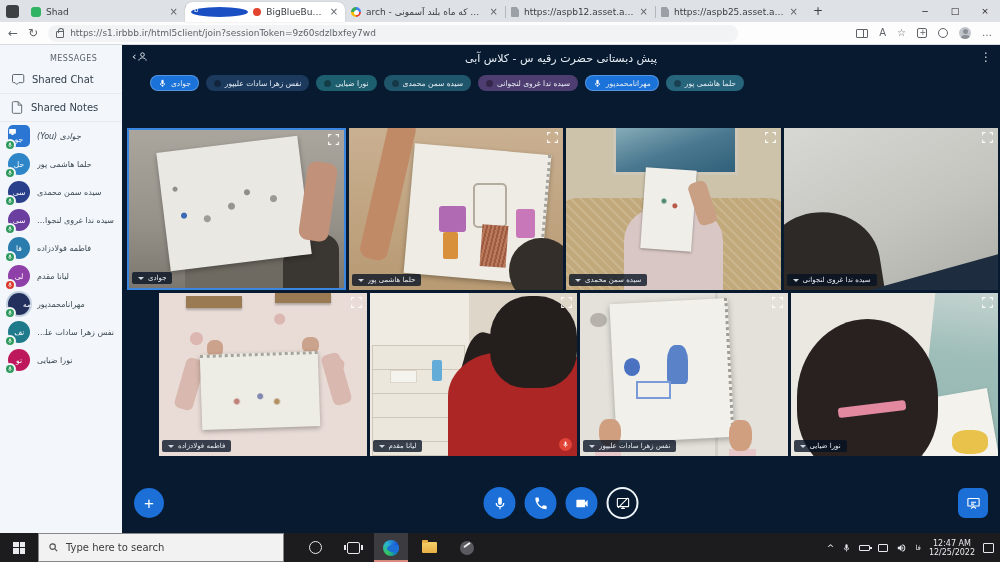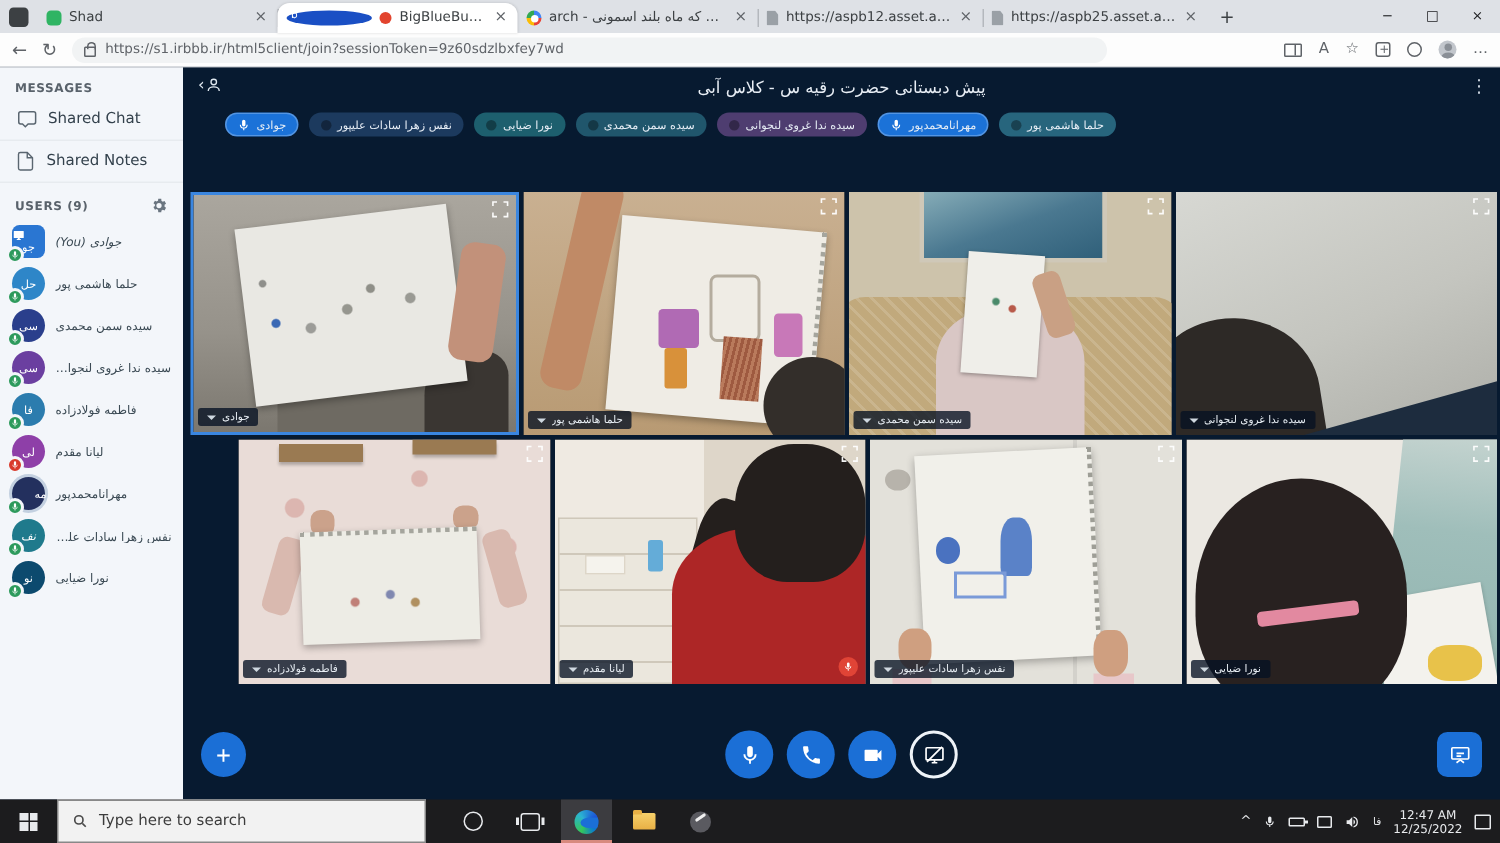--- a/index.html
+++ b/index.html
@@ -43,21 +43,21 @@
   .grid-ic { width:10px; height:10px; border:1px solid #5f6368; border-radius:50%; }
   .avatar-ic { width:12px; height:12px; border-radius:50%; background:#c2c6cc; position:relative; overflow:hidden; }
   .avatar-ic::before { content:""; position:absolute; left:3.5px; top:2px; width:5px; height:5px; border-radius:50%; background:#8a8f96; }
   .avatar-ic::after { content:""; position:absolute; left:1.5px; top:7.5px; width:9px; height:6px; border-radius:50%; background:#8a8f96; }
 
   
   .content { display:flex; height:488px; }
 
   
   .sidebar { width:122px; background:#f3f6fa; overflow:hidden; flex-shrink:0; }
-  .sb-h { font-size:8px; font-weight:bold; color:#59626b; padding:9px 10px 3px; letter-spacing:.4px; }
+  .sb-h { font-size:8px; font-weight:normal; color:#59626b; padding:9px 10px 3px; letter-spacing:.4px;margin-left:40px; }
   .sb-item { display:flex; align-items:center; gap:7px; padding:6px 10px; font-size:10px; color:#33414c; border-bottom:1px solid #e7ebef; }
   .sb-item svg { flex-shrink:0; }
   .users-h { display:flex; align-items:center; justify-content:space-between; padding:9px 10px 4px; }
   .users-h .sb-h { padding:0; }
   .user-row { display:flex; align-items:center; gap:7px; padding:3px 8px; }
   .uavatar { width:22px; height:22px; border-radius:50%; color:#fff; font-size:7.5px; display:flex; align-items:center; justify-content:center; position:relative; flex-shrink:0; }
   .uavatar.square { border-radius:5px; }
   .uavatar.talking { box-shadow:0 0 0 2px #c3d0e0; }
   .ubadge { position:absolute; left:-4px; bottom:-4px; width:12px; height:12px; border-radius:50%; border:2px solid #f3f6fa; display:flex; align-items:center; justify-content:center; }
   .ubadge.green { background:#2d9a5c; }
@@ -285,26 +285,20 @@
           </svg>
         <span>Shared Chat</span>
       </div>
       <div class="sb-item">
         <svg width="14" height="15" viewBox="0 0 24 24" fill="none" stroke="#5a6670" stroke-width="1.6">
             <path d="M14 2H6a2 2 0 0 0-2 2v16a2 2 0 0 0 2 2h12a2 2 0 0 0 2-2V8l-6-6z"></path>
             <path d="M14 2v6h6"></path>
           </svg>
         <span>Shared Notes</span>
       </div>
-      <div class="users-h">
-        <div class="sb-h">USERS (9)</div>
-        <svg width="12" height="12" viewBox="0 0 24 24" fill="#6a7580">
-            <path d="M19.4 13a7.5 7.5 0 0 0 0-2l2-1.5-2-3.5-2.4 1a7.5 7.5 0 0 0-1.7-1L15 3h-4l-.3 2.5a7.5 7.5 0 0 0-1.7 1l-2.4-1-2 3.5 2 1.5a7.5 7.5 0 0 0 0 2l-2 1.5 2 3.5 2.4-1a7.5 7.5 0 0 0 1.7 1L11 21h4l.3-2.5a7.5 7.5 0 0 0 1.7-1l2.4 1 2-3.5-2-1.5zM12 15.5a3.5 3.5 0 1 1 0-7 3.5 3.5 0 0 1 0 7z"></path>
-          </svg>
-      </div>
 
       <div class="user-row">
         <div class="uavatar square" style="background: rgb(42, 118, 210);">
           <svg class="presenter-glyph" width="9" height="8" viewBox="0 0 24 24" fill="#fff">
               <path d="M21 3H3a1 1 0 0 0-1 1v12a1 1 0 0 0 1 1h7v2H8v2h8v-2h-2v-2h7a1 1 0 0 0 1-1V4a1 1 0 0 0-1-1z"></path>
             </svg>
           <span style="margin-top:7px">جو</span>
           <span class="ubadge green">
               <svg width="6" height="6" viewBox="0 0 24 24" fill="#fff">
                 <path d="M12 14a3 3 0 0 0 3-3V5a3 3 0 0 0-6 0v6a3 3 0 0 0 3 3zm5-3a5 5 0 0 1-10 0H5a7 7 0 0 0 6 6.92V21h2v-3.08A7 7 0 0 0 19 11h-2z"></path>
@@ -392,21 +386,21 @@
           <span class="ubadge green">
               <svg width="6" height="6" viewBox="0 0 24 24" fill="#fff">
                 <path d="M12 14a3 3 0 0 0 3-3V5a3 3 0 0 0-6 0v6a3 3 0 0 0 3 3zm5-3a5 5 0 0 1-10 0H5a7 7 0 0 0 6 6.92V21h2v-3.08A7 7 0 0 0 19 11h-2z"></path>
               </svg>
             </span>
         </div>
         <span class="uname" dir="rtl">نفس زهرا سادات علیپور</span>
       </div>
 
       <div class="user-row">
-        <div class="uavatar" style="background: #0c4a6e;">
+        <div class="uavatar" style="background: #be185d;">
           <span>نو</span>
           <span class="ubadge green">
               <svg width="6" height="6" viewBox="0 0 24 24" fill="#fff">
                 <path d="M12 14a3 3 0 0 0 3-3V5a3 3 0 0 0-6 0v6a3 3 0 0 0 3 3zm5-3a5 5 0 0 1-10 0H5a7 7 0 0 0 6 6.92V21h2v-3.08A7 7 0 0 0 19 11h-2z"></path>
               </svg>
             </span>
         </div>
         <span class="uname" dir="rtl">نورا ضیایی</span>
       </div>
     </aside>

